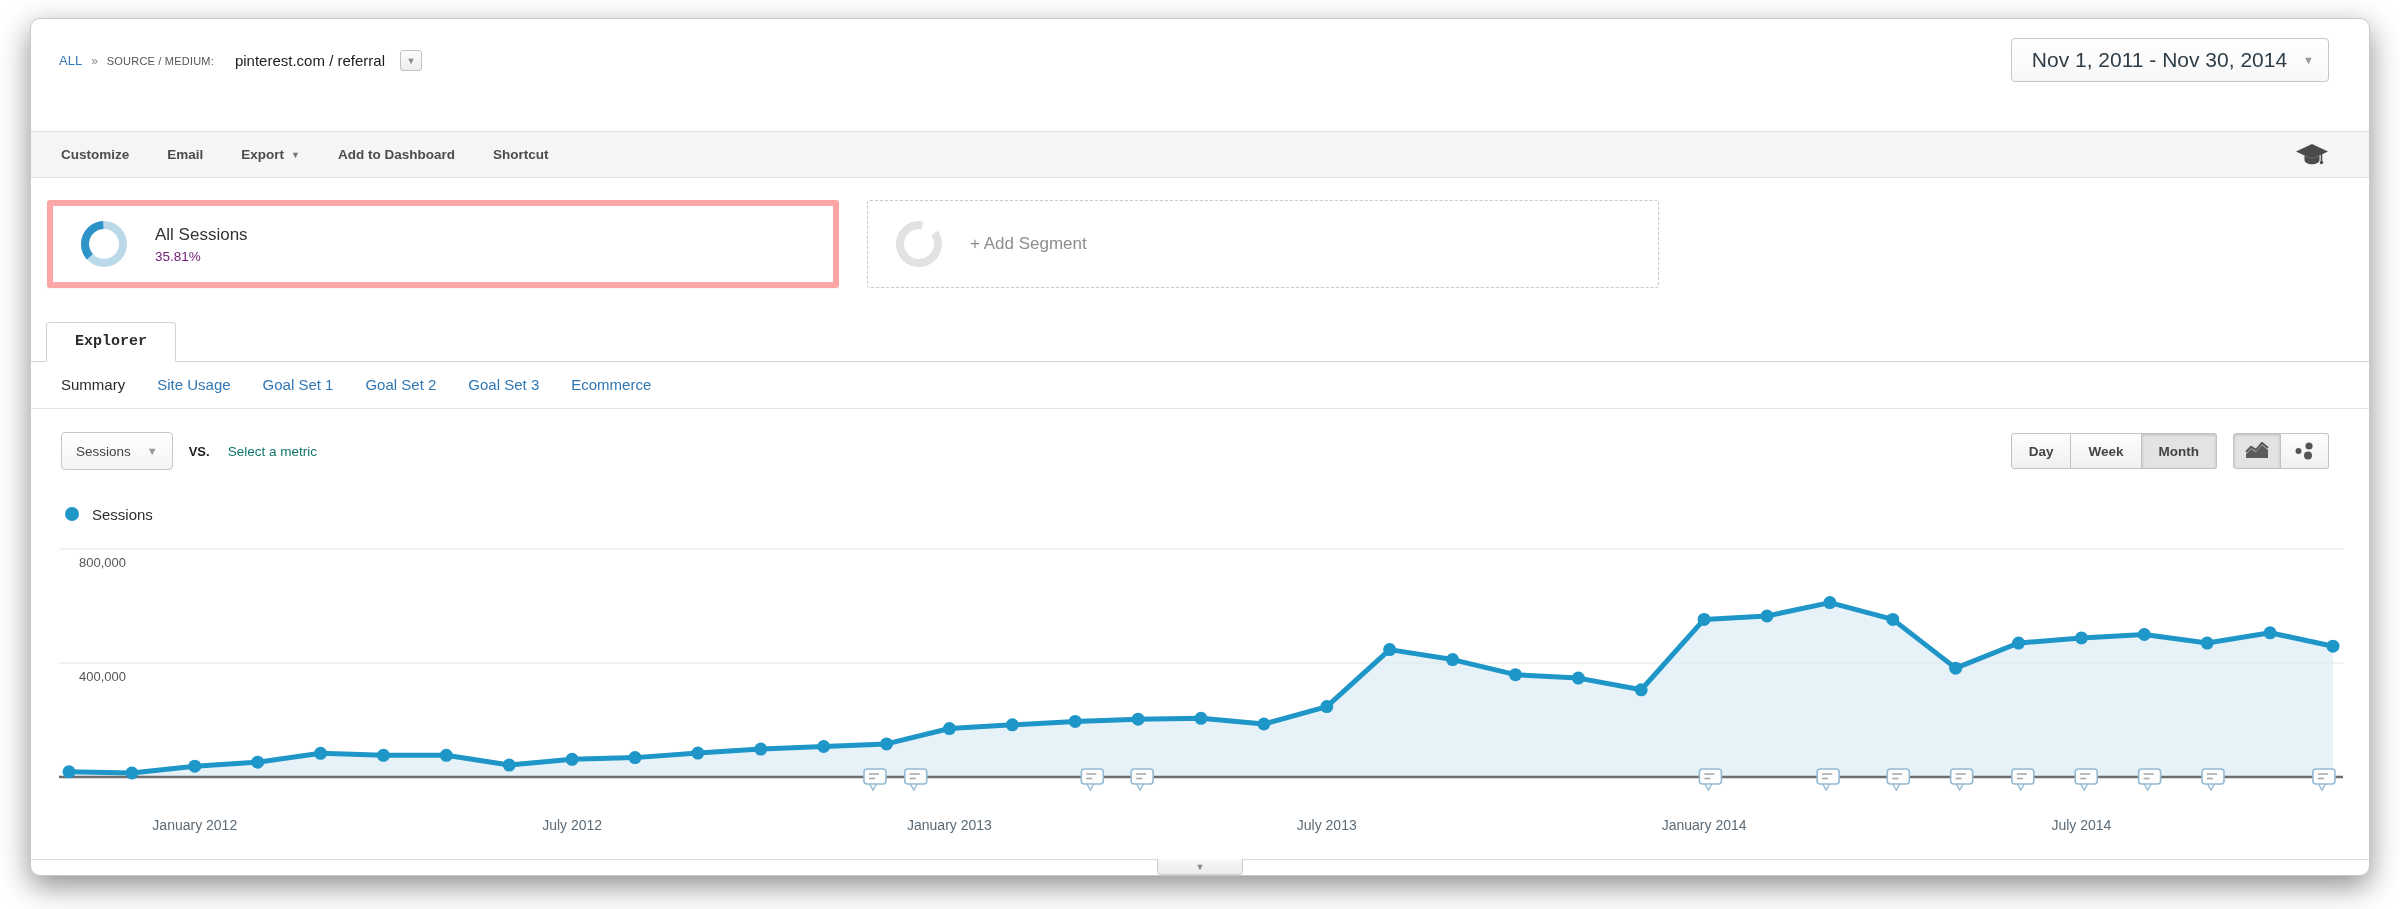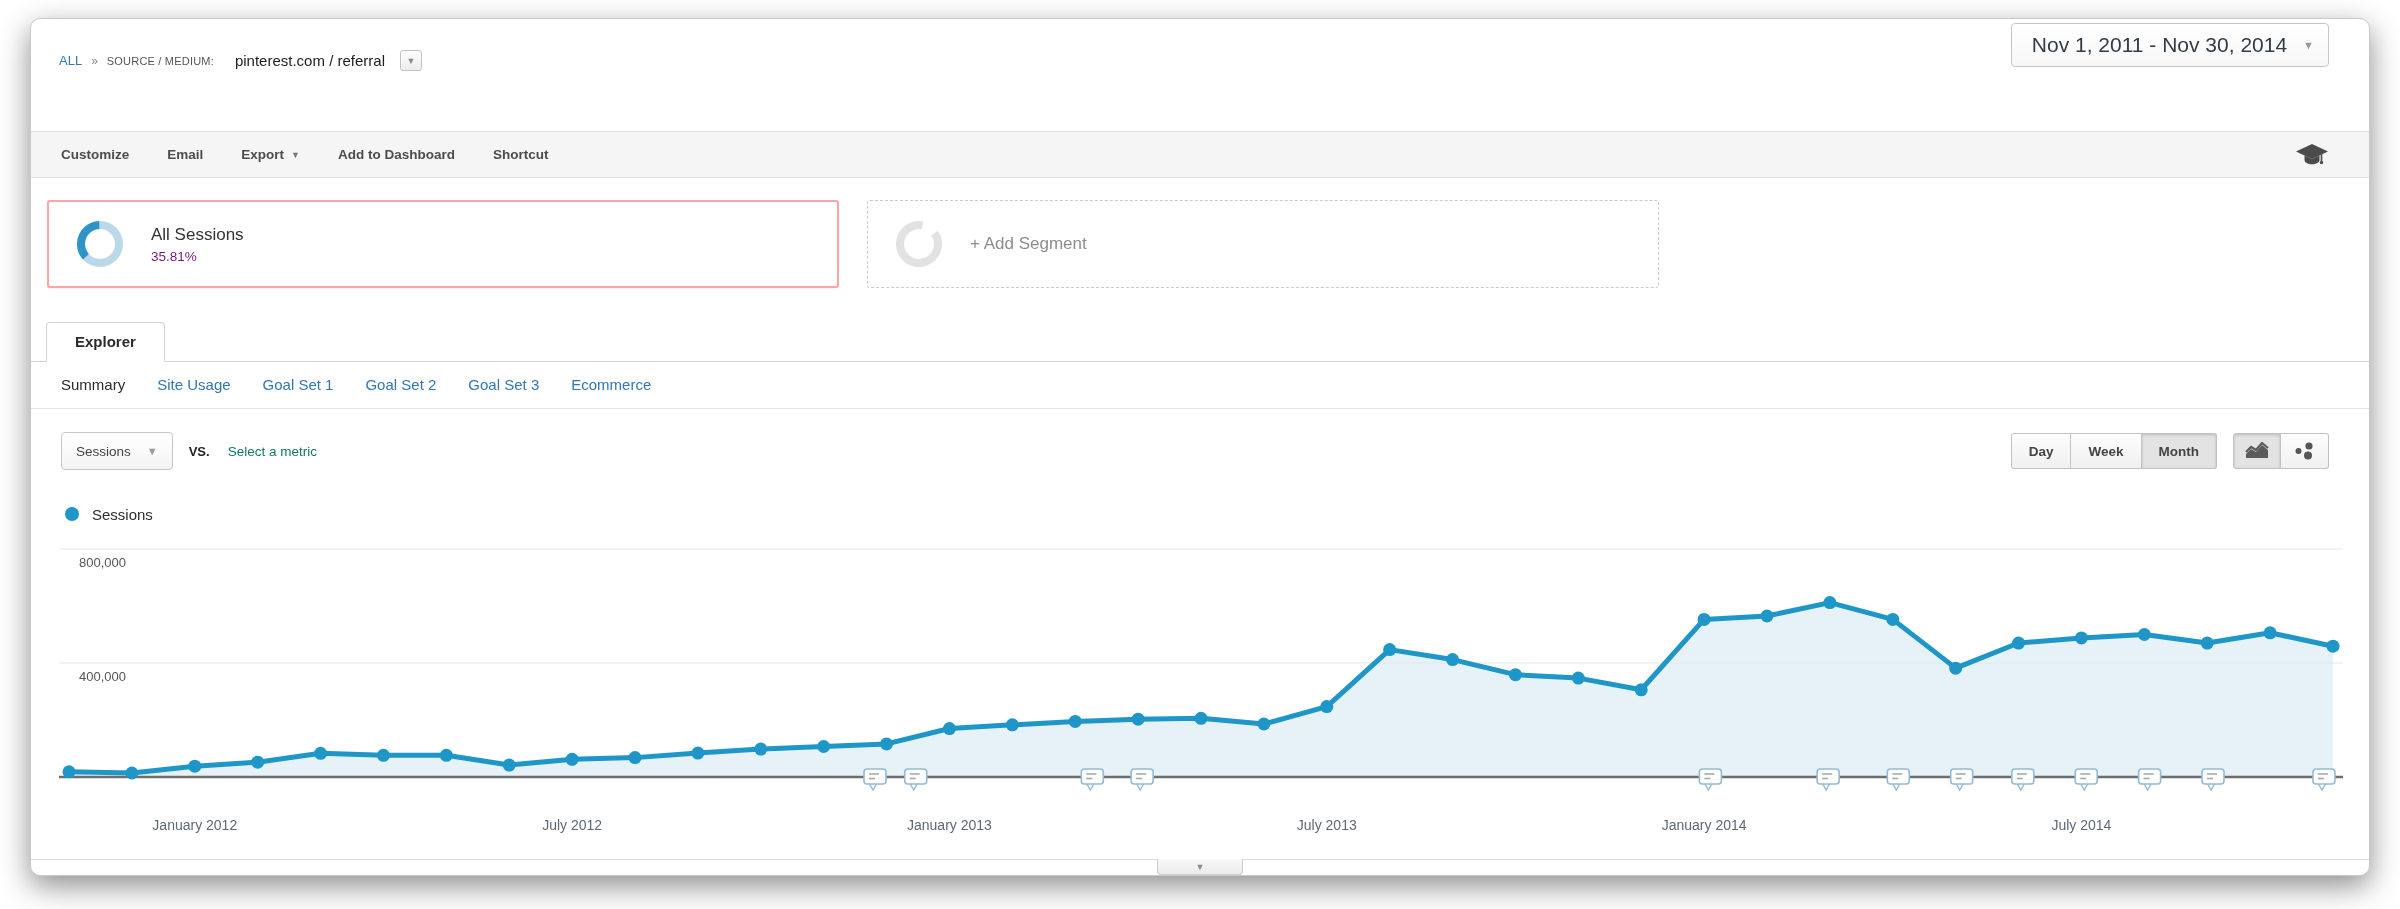--- a/index.html
+++ b/index.html
@@ -26,21 +26,21 @@
   .crumb-label { color: #555; font-size: 11px; letter-spacing: .2px; }
   .crumb-value { color: #1d1d1d; font-size: 15px; margin-left: 12px; }
   .mini-drop {
     width: 22px; height: 21px; margin-left: 6px;
     border: 1px solid #c3c3c3; border-radius: 3px;
     background: linear-gradient(#fdfdfd, #ececec);
     display: inline-flex; align-items: center; justify-content: center;
     color: #8a8a8a; font-size: 9px; cursor: pointer;
   }
   .date-picker {
-    position: absolute; top: 4px; right: 40px;
+    position: absolute; top: 19px; right: 40px;
     height: 44px; padding: 0 14px 0 20px;
     border: 1px solid #c6c6c6; border-radius: 4px;
     background: linear-gradient(#ffffff, #f7f7f7);
     display: flex; align-items: center; gap: 16px; cursor: pointer;
   }
   .date-range { font-size: 21px; color: #2e3d47; }
   .caret { color: #9a9a9a; font-size: 11px; }
 
   
   .toolbar {
@@ -50,37 +50,37 @@
   }
   .tool-item { font-size: 13.5px; font-weight: bold; color: #4c4c4c; cursor: pointer; display: flex; align-items: center; gap: 7px; }
   .tool-item .caret { font-size: 9px; color: #777; }
   .toolbar-spacer { flex: 1; }
   .grad-cap { width: 34px; height: 26px; cursor: pointer; }
 
   
   .segments { padding: 22px 40px 28px 16px; display: flex; gap: 28px; }
   .segment-card {
     width: 792px; height: 88px; background: #fff;
-    border: 2px solid #fca5a5; border-radius: 3px;
+    border: 6px solid #fca5a5; border-radius: 3px;
     box-shadow: 0 1px 2px rgba(0,0,0,0.05);
     display: flex; align-items: center; padding-left: 26px; gap: 26px; cursor: pointer;
   }
   .segment-card.dashed { border: 1px dashed #c9c9c9; box-shadow: none; }
   .seg-title { font-size: 17px; color: #333; }
   .seg-pct { font-size: 13.5px; color: #701a75; margin-top: 4px; }
   .seg-add { font-size: 17px; color: #8d8d8d; }
 
   
   .tab-row { padding: 6px 0 0 15px; border-bottom: 1px solid #d2d2d2; }
   .tab {
     display: inline-block; background: #fff;
     border: 1px solid #d2d2d2; border-bottom: 1px solid #fff;
     border-radius: 4px 4px 0 0; margin-bottom: -1px;
     padding: 10px 28px 11px 28px;
-    font-size: 15px; font-weight: bold; color: #2b2b2b; cursor: pointer;
+    font-size: 15px; font-weight: bold; color: #2b2b2b; cursor: pointer; font-family: Liberation Mono, monospace;
   }
   .subtabs { display: flex; align-items: center; gap: 32px; padding: 14px 0 15px 30px; border-bottom: 1px solid #e4e4e4; }
   .subtab { font-size: 15px; color: #3077b4; cursor: pointer; }
   .subtab.active { color: #2b2b2b; cursor: default; }
 
   
   .controls { height: 84px; display: flex; align-items: center; padding: 0 40px 0 30px; }
   .metric-btn {
     height: 38px; padding: 0 14px;
     border: 1px solid #c6c6c6; border-radius: 4px;

